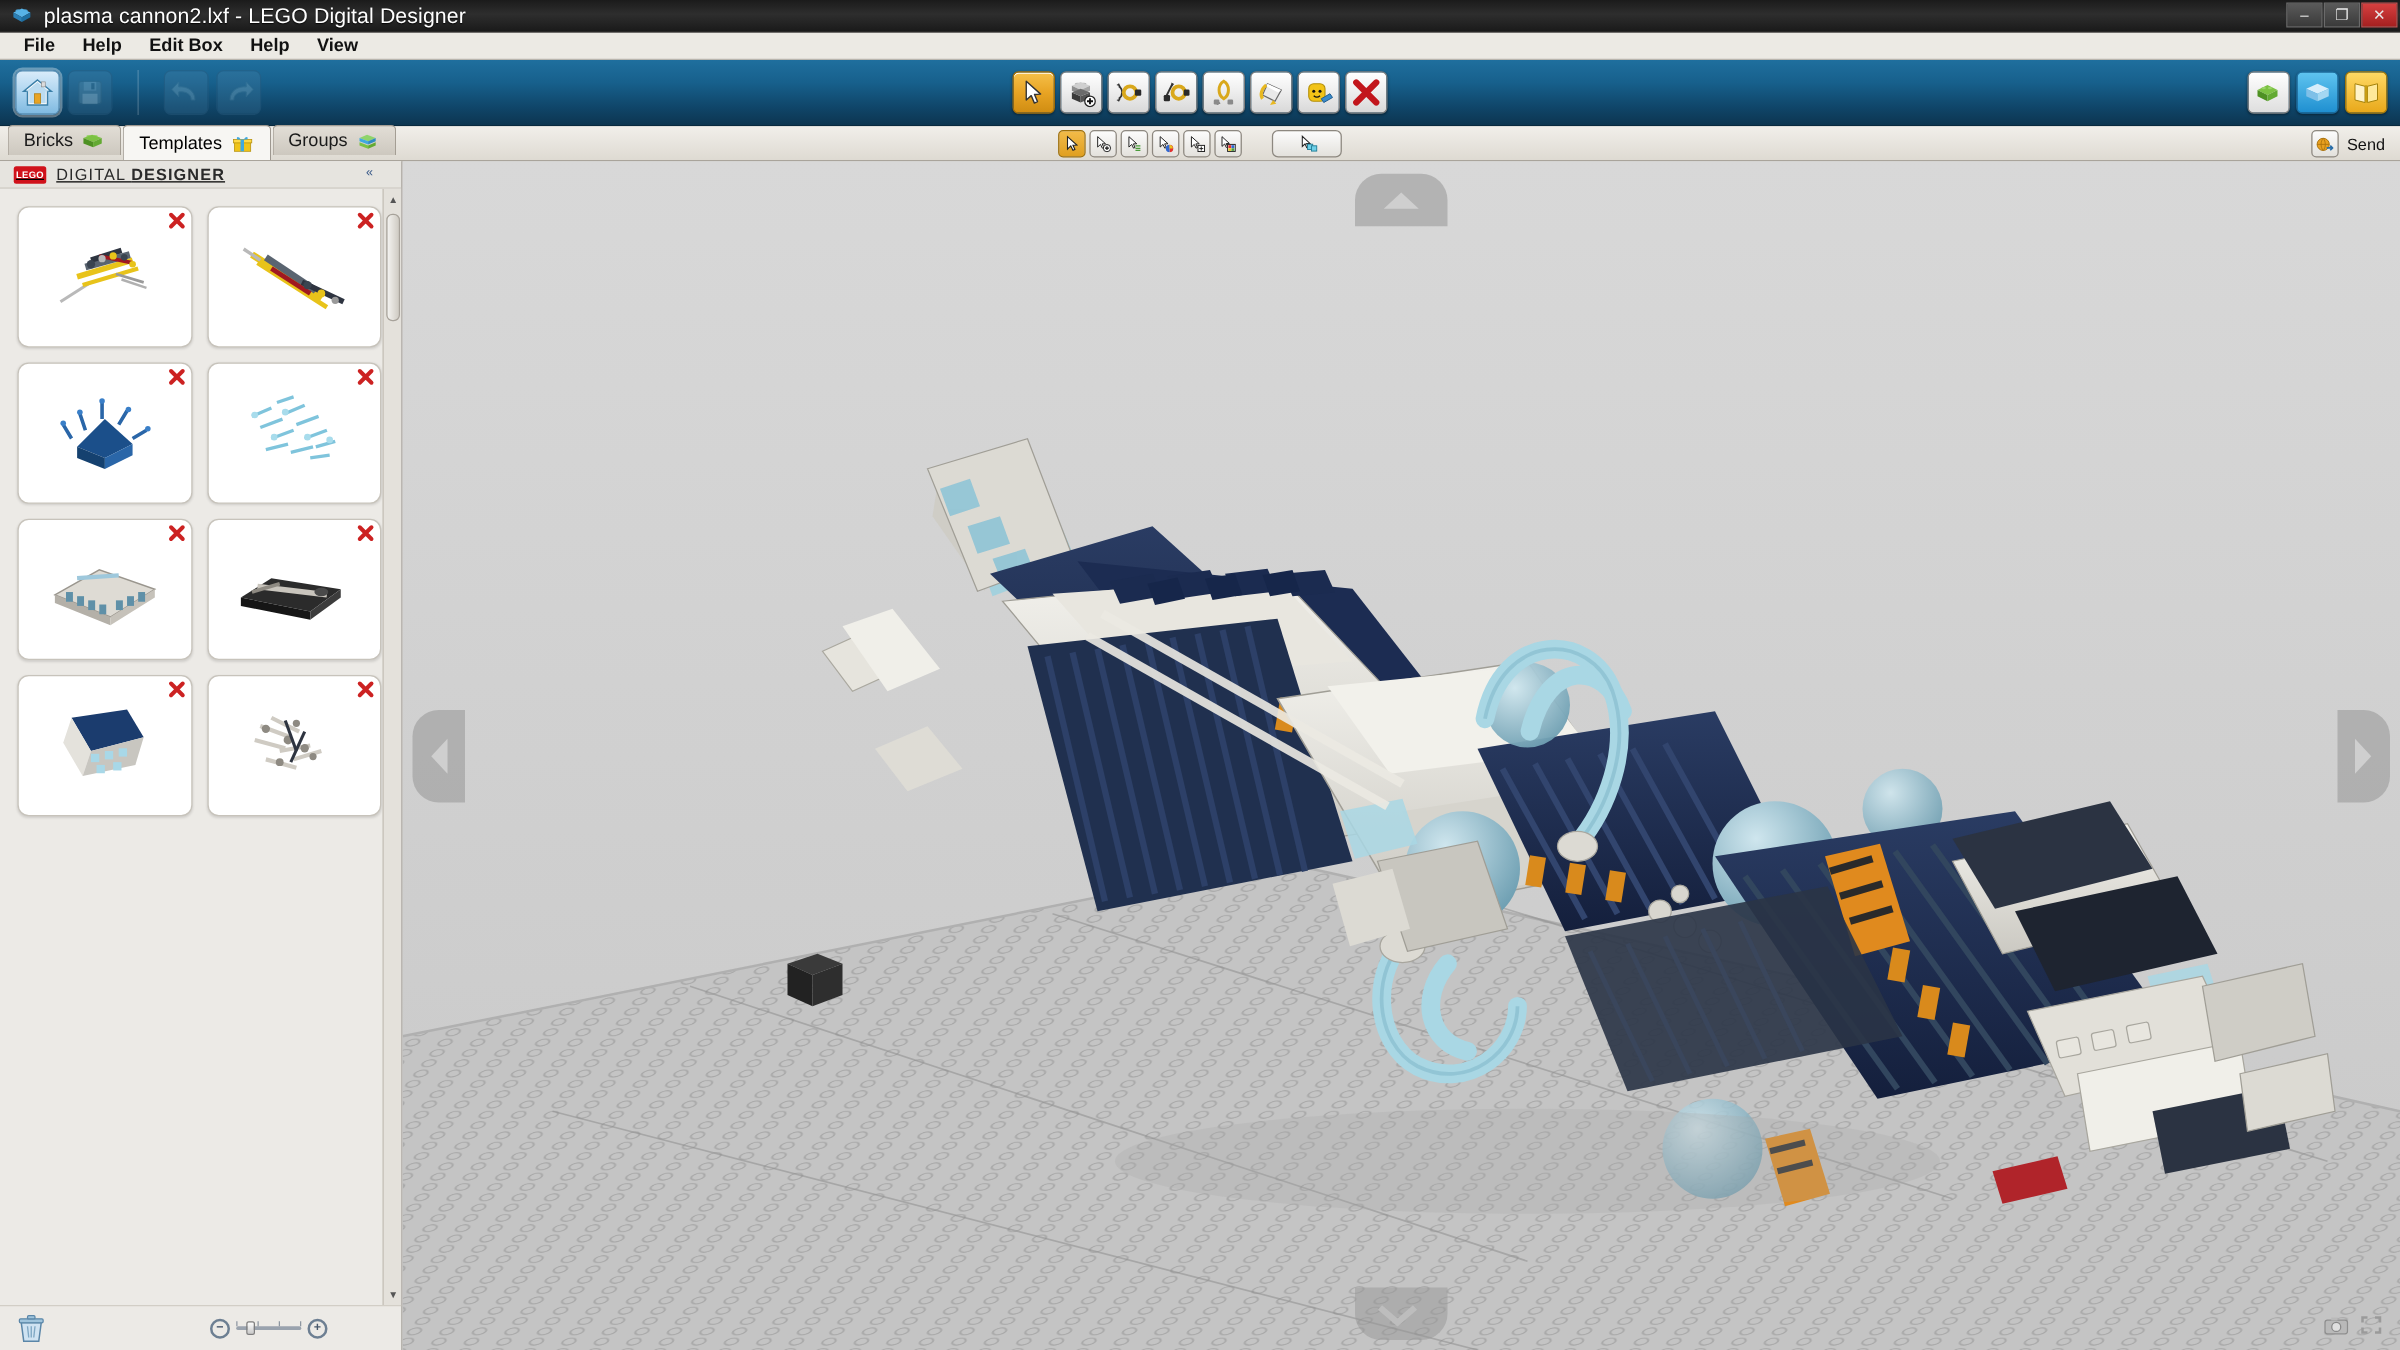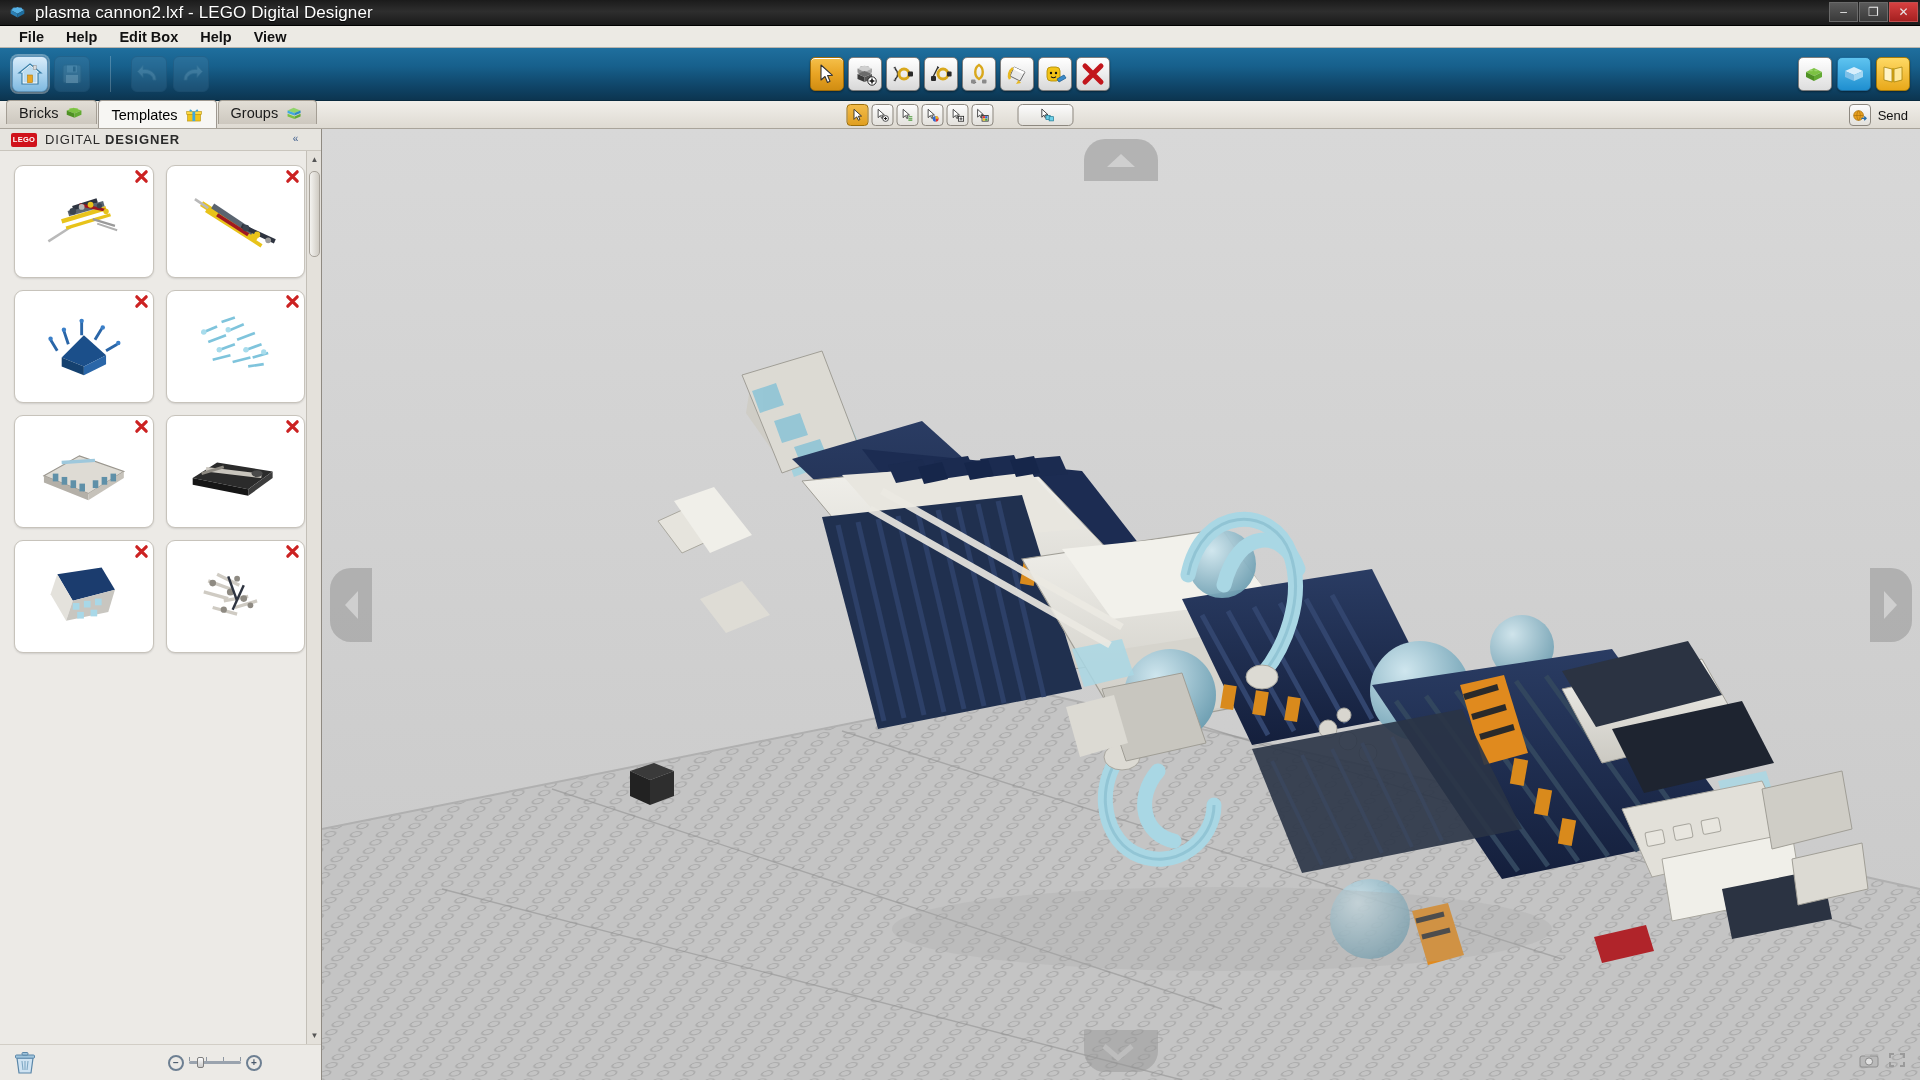--- a/index.html
+++ b/index.html
@@ -106,21 +106,21 @@
               display:flex; align-items:center; justify-content:center; }
   .send-lbl { font-size:13px; color:#111; padding-right:4px; }
 
   
   .workspace { display:flex; height:calc(1080px - 26px - 22px - 53px - 28px); }
 
   
   .leftpanel { width:322px; background:#eceae6; position:relative;
                border-right:1px solid #8f8a82; display:flex; flex-direction:column; }
   .brandbar { height:22px; background:#e6e4df; display:flex; align-items:center;
-              padding-left:11px; gap:8px; border-bottom:1px solid #c9c5bd; }
+              padding-left:11px; gap:8px; border-bottom:1px solid #c9c5bd;text-decoration:underline; }
   .lego-logo { width:26px; height:14px; background:#d0121b; border-radius:2px;
                display:flex; align-items:center; justify-content:center;
                color:#fff; font-size:7.5px; font-weight:bold; letter-spacing:.3px; }
   .brand-txt { font-size:13px; color:#2a2a2a; letter-spacing:.9px; }
   .brand-txt b { font-weight:bold; }
 
   .tplscroll { flex:1; position:relative; overflow:hidden; background:#eceae6; }
   .tplgrid { display:grid; grid-template-columns:1fr 1fr; gap:12px; padding:14px 16px 14px 14px; }
   .tplcard { position:relative; height:113px; background:#fff;
              border:1px solid #c7c3bb; border-radius:9px;

